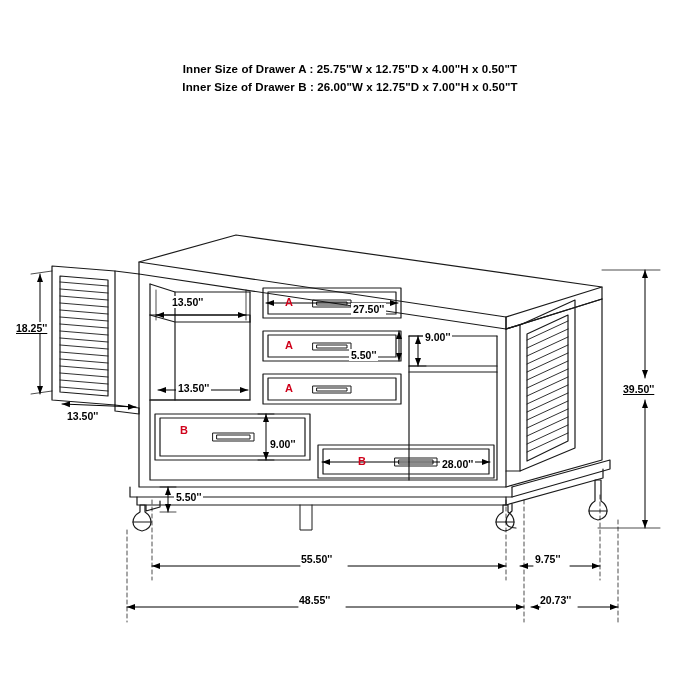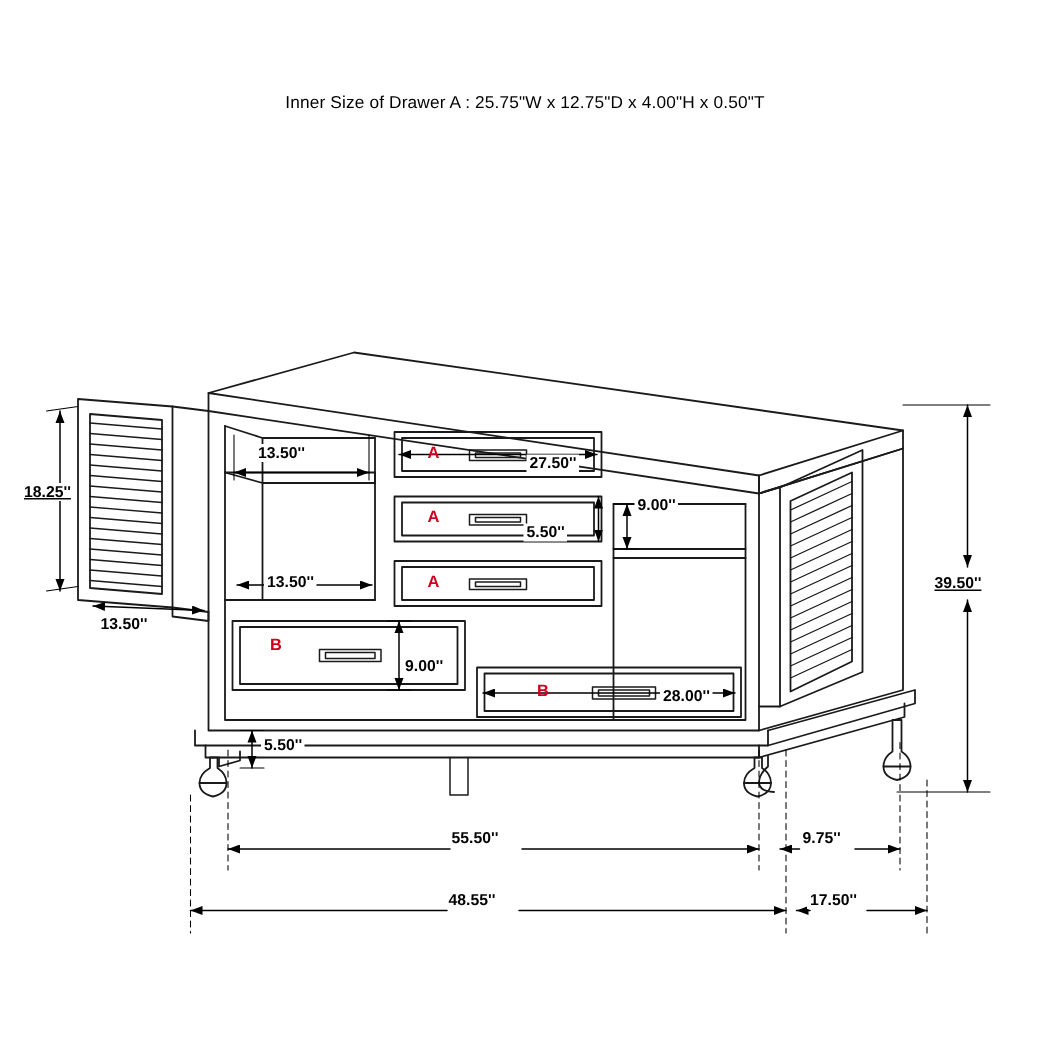--- a/index.html
+++ b/index.html
@@ -19,21 +19,21 @@
     position: relative;
     width: 700px;
     height: 700px;
   }
   .note {
     position: absolute;
     left: 0;
     width: 700px;
     text-align: center;
     font-size: 11.5px;
-    font-weight: normal;
+    font-weight: bold;
     letter-spacing: 0.1px;
     color: #000;
   }
   .note.line1 { top: 63px; }
   .note.line2 { top: 81px; }
 
   svg#diagram {
     position: absolute;
     left: 0;
     top: 0;
@@ -58,20 +58,21 @@
     white-space: nowrap;
     line-height: 12px;
   }
 </style>
 </head>
 <body>
 
 <div id="stage">
 
   <div class="note line1">Inner Size of Drawer A : 25.75"W x 12.75"D x 4.00"H x 0.50"T</div>
+  <div class="note line2">Inner Size of Drawer B : 26.00"W x 12.75"D x 7.00"H x 0.50"T</div>
 
   <svg id="diagram" viewBox="0 0 700 700">
     <g fill="none" stroke="#1a1a1a" stroke-width="1.2" stroke-linejoin="round" stroke-linecap="round">
 
       <path d="M139 262 L236 235 L602 287 L506 317 Z"></path>
       <path d="M139 262 L139 274 L506 329 L506 317"></path>
       <path d="M506 317 L506 329 L602 299 L602 287"></path>
 
       <path d="M139 274 L139 487 L506 487 L506 329"></path>
 
@@ -257,21 +258,21 @@
   <div class="dimlabel" style="left:349px; top:349px;">5.50''</div>
   <div class="dimlabel" style="left:176px; top:382px;">13.50''</div>
   <div class="dimlabel" style="left:65px; top:410px;">13.50''</div>
   <div class="dimlabel" style="left:268px; top:438px;">9.00''</div>
   <div class="dimlabel" style="left:440px; top:458px;text-align:center;">28.00''</div>
   <div class="dimlabel" style="left:174px; top:491px;">5.50''</div>
   <div class="dimlabel" style="left:621px; top:383px;text-decoration:underline;">39.50''</div>
   <div class="dimlabel" style="left:299px; top:553px;">55.50''</div>
   <div class="dimlabel" style="left:533px; top:553px;">9.75''</div>
   <div class="dimlabel" style="left:297px; top:594px;">48.55''</div>
-  <div class="dimlabel" style="left:538px; top:594px;">17.50''</div>
+  <div class="dimlabel" style="left:538px; top:594px;">20.73''</div>
 
   <div class="drawerlabel" style="left:285px; top:296px;">A</div>
   <div class="drawerlabel" style="left:285px; top:339px;">A</div>
   <div class="drawerlabel" style="left:285px; top:382px;">A</div>
   <div class="drawerlabel" style="left:180px; top:424px;">B</div>
   <div class="drawerlabel" style="left:358px; top:455px;">B</div>
 
 </div>
 
 </body></html>

